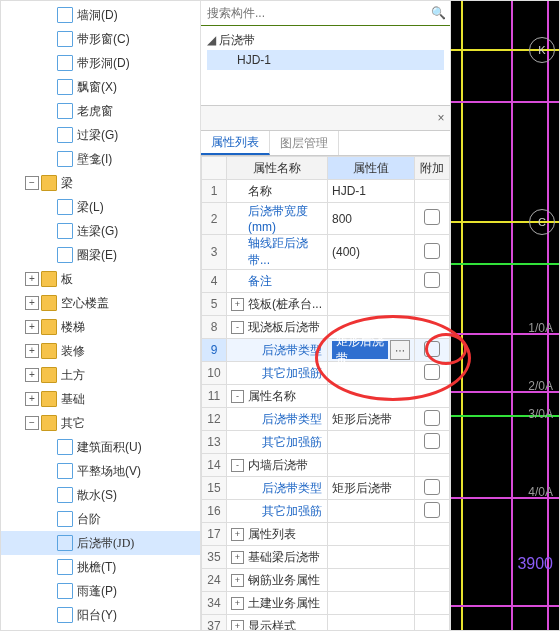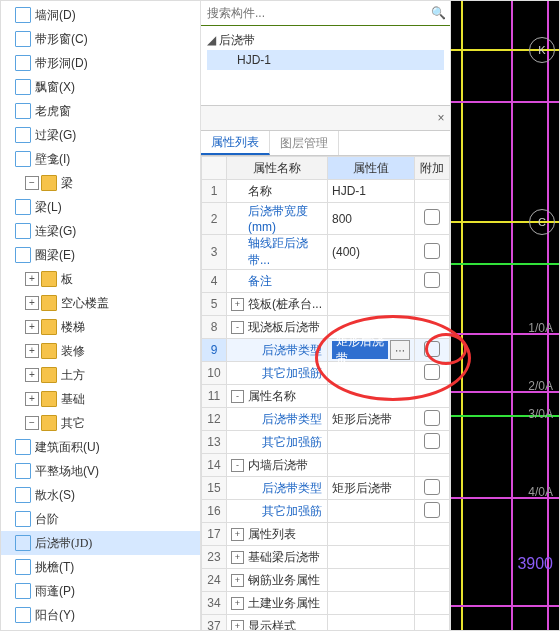--- a/index.html
+++ b/index.html
@@ -10,21 +10,21 @@
   .tree li{white-space:nowrap;}
   .node{display:flex;align-items:center;height:24px;padding-right:6px;}
   .node.sel{background:#d6e8ff;font-family:Liberation Serif, serif;}
   .tw{width:12px;height:12px;border:1px solid #888;display:inline-flex;align-items:center;justify-content:center;font-size:10px;line-height:1;color:#555;margin-right:2px;flex:none;}
   .tw.blank{border:none;}
   .ic{width:16px;height:16px;margin-right:4px;flex:none;display:inline-block;box-sizing:border-box;}
   .ic-folder{background:#f6c34a;border:1px solid #c99a1e;border-radius:1px;}
   .ic-generic{border:1.5px solid #5aa3e0;border-radius:1px;}
   .lbl{flex:1;overflow:hidden;text-overflow:ellipsis;}
   .l1 > .node{padding-left:24px;}
-  .l2 > .node{}
+  .l2 > .node{padding-left:42px;}
   
   .mid{width:250px;height:100%;display:flex;flex-direction:column;border-right:1px solid #e0e0e0;box-sizing:border-box;}
   .search{display:flex;align-items:center;border-bottom:1px solid #4d7c0f;height:24px;}
   .search input{flex:1;border:none;outline:none;font-size:12px;padding:0 6px;color:#888;}
   .search .mag{width:22px;text-align:center;color:#4b8ed6;}
   .comp-tree{height:80px;border-bottom:1px solid #ccc;padding:4px 6px;box-sizing:border-box;}
   .ct-row{display:flex;align-items:center;height:20px;}
   .ct-row .tri{width:12px;color:#555;}
   .ct-row.sel{background:#d6e8ff;}
   .ct-child{padding-left:30px;}
@@ -498,21 +498,21 @@
                   <span class="pm">+</span>
                   <span>属性列表</span>
                 </div>
               </td>
               <td class="col-val">
                 <div class="cell"></div>
               </td>
               <td class="col-ext"></td>
             </tr>
             <tr>
-              <td class="col-idx">23</td>
+              <td class="col-idx">35</td>
               <td class="col-name">
                 <div class="cell">
                   <span class="pm">+</span>
                   <span>基础梁后浇带</span>
                 </div>
               </td>
               <td class="col-val">
                 <div class="cell"></div>
               </td>
               <td class="col-ext"></td>

